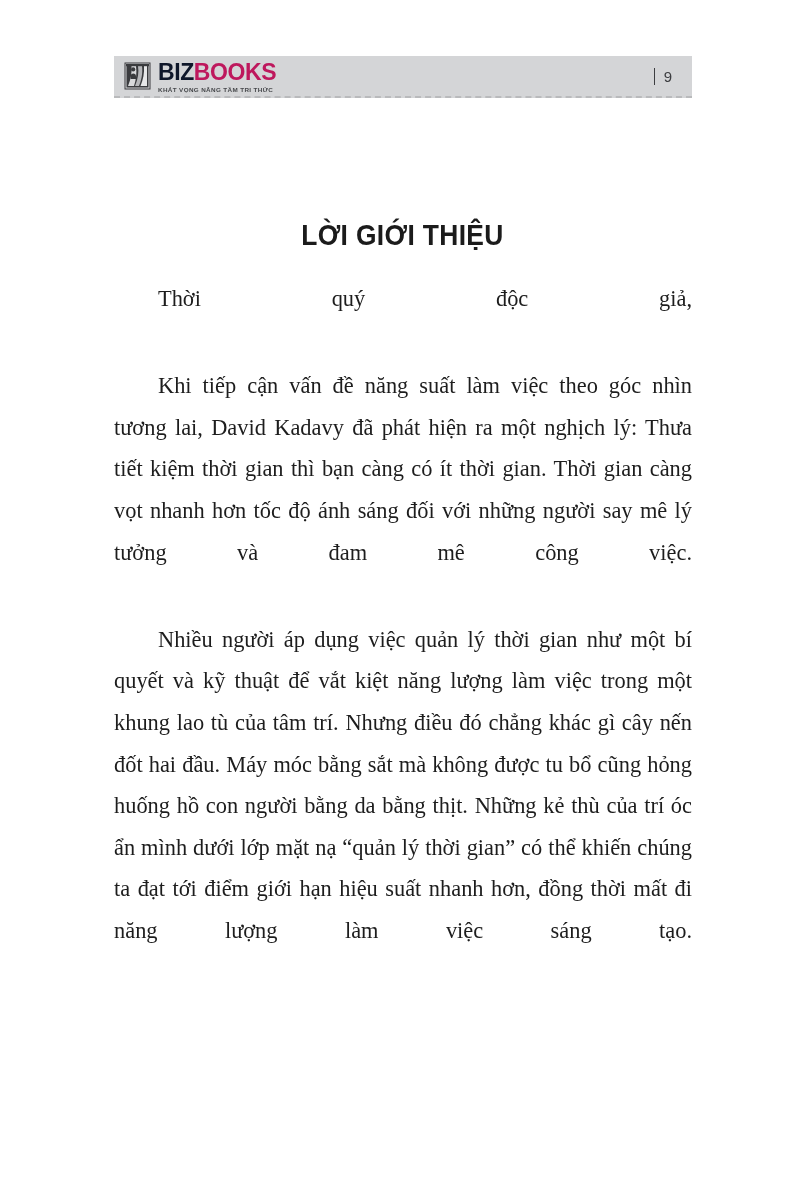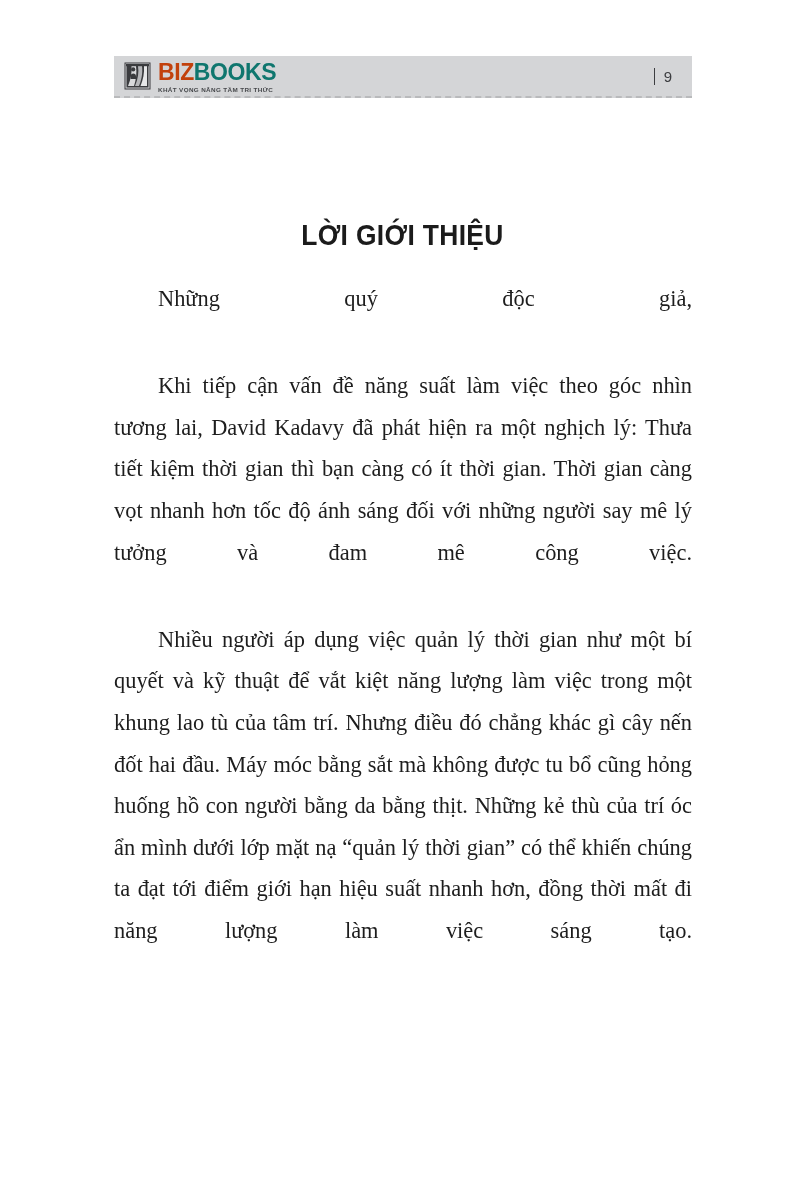--- a/index.html
+++ b/index.html
@@ -55,22 +55,22 @@
   }
 
   .wordmark {
     font-family: "Liberation Sans", "DejaVu Sans", sans-serif;
     font-size: 23px;
     font-weight: bold;
     letter-spacing: -0.4px;
     line-height: 0.95;
     white-space: nowrap;
   }
-  .wordmark .biz  { color: #c2410c; text-align: center; }
-  .wordmark .books{ color: #0f766e; }
+  .wordmark .biz  { color: #0f172a; text-align: center; }
+  .wordmark .books{ color: #be185d; }
 
   .tagline {
     font-family: "Liberation Sans", "DejaVu Sans", sans-serif;
     font-size: 6.2px;
     font-weight: bold;
     color: #46484b;
     letter-spacing: 0.35px;
     margin-top: 3px;
     white-space: nowrap;
     transform: scaleX(1.02);
@@ -166,16 +166,16 @@
   <div class="folio">
     <span class="folio-rule"></span>
     <span>9</span>
   </div>
 
 </div>
 
 <h1 class="chapter-title">LỜI GIỚI THIỆU</h1>
 
 <div class="body-column">
-  <p>Những quý độc giả,</p>
+  <p>Thời quý độc giả,</p>
   <p>Khi tiếp cận vấn đề năng suất làm việc theo góc nhìn tương lai, David Kadavy đã phát hiện ra một nghịch lý: Thưa tiết kiệm thời gian thì bạn càng có ít thời gian. Thời gian càng vọt nhanh hơn tốc độ ánh sáng đối với những người say mê lý tưởng và đam mê công việc.</p>
   <p>Nhiều người áp dụng việc quản lý thời gian như một bí quyết và kỹ thuật để vắt kiệt năng lượng làm việc trong một khung lao tù của tâm trí. Nhưng điều đó chẳng khác gì cây nến đốt hai đầu. Máy móc bằng sắt mà không được tu bổ cũng hỏng huống hồ con người bằng da bằng thịt. Những kẻ thù của trí óc ẩn mình dưới lớp mặt nạ “quản lý thời gian” có thể khiến chúng ta đạt tới điểm giới hạn hiệu suất nhanh hơn, đồng thời mất đi năng lượng làm việc sáng tạo.</p>
 </div>
 
 </body></html>

